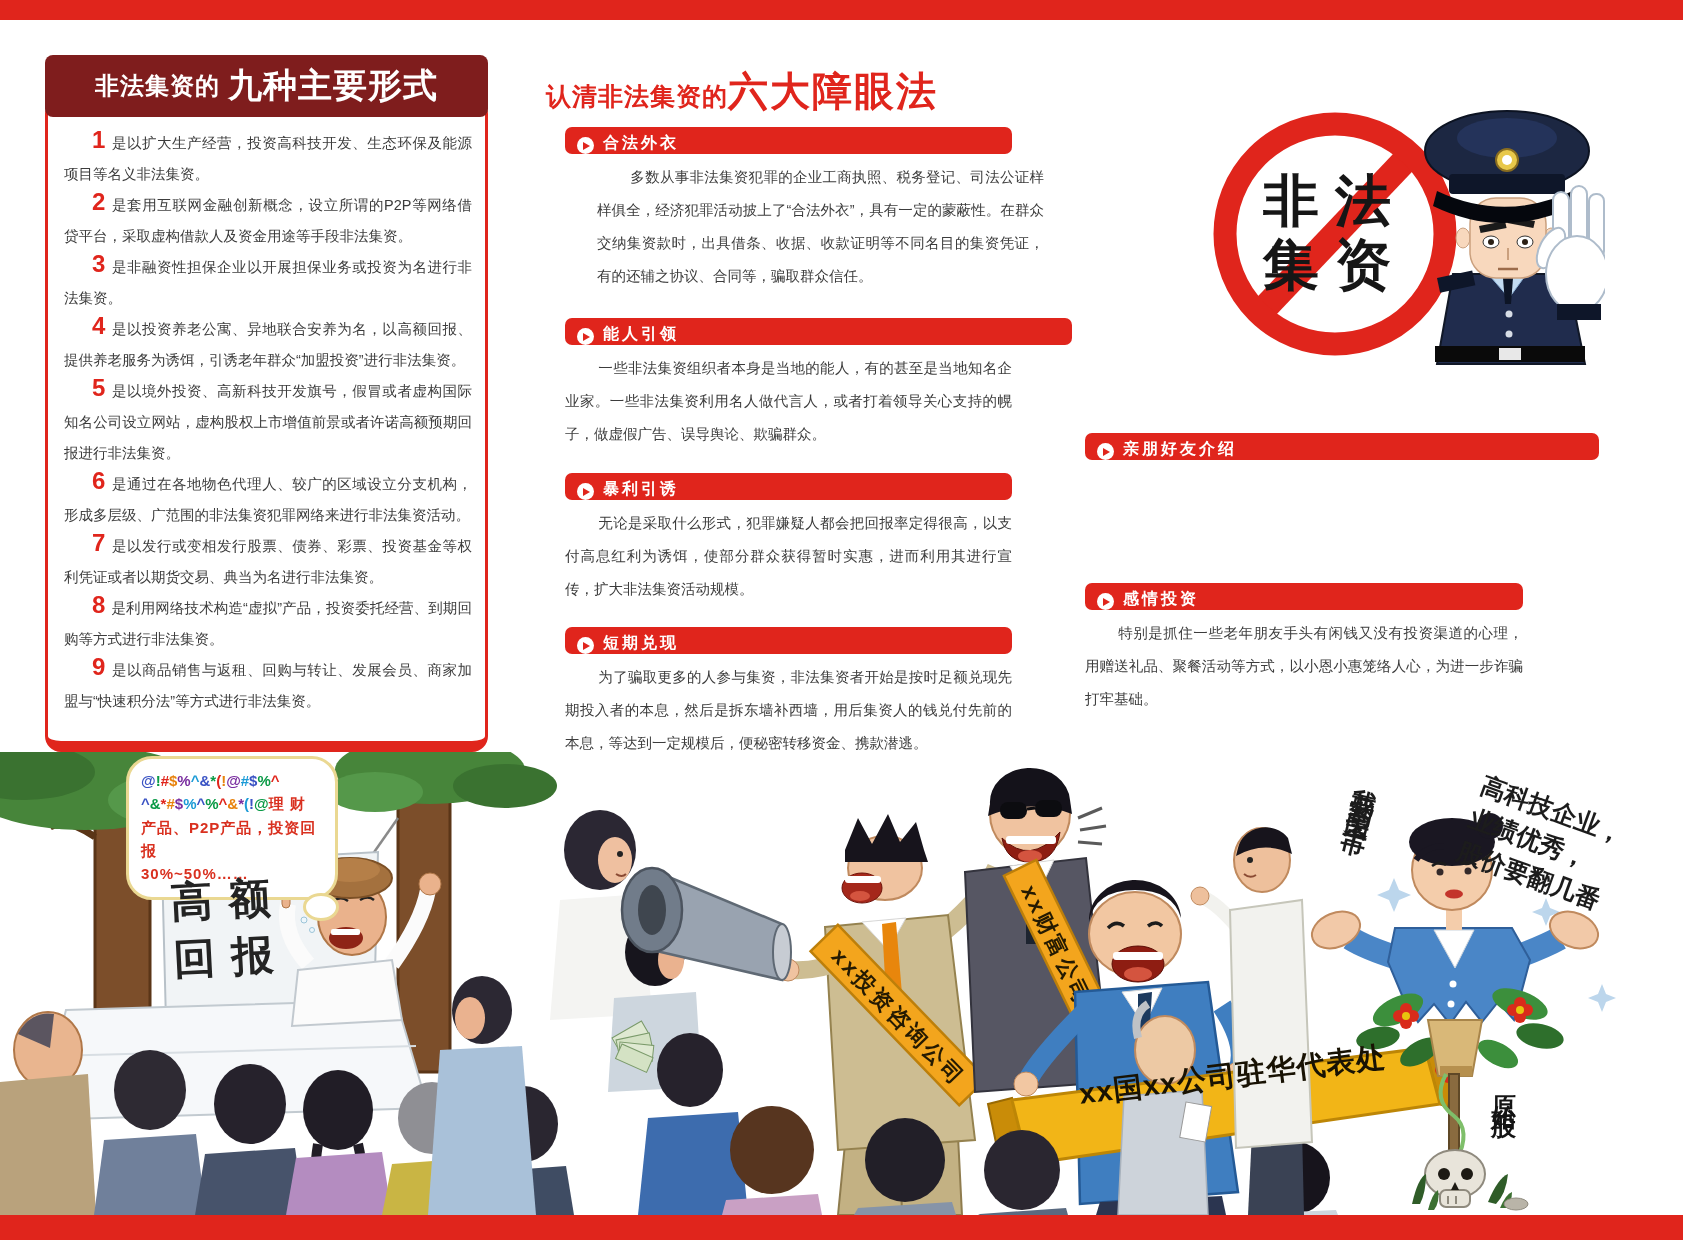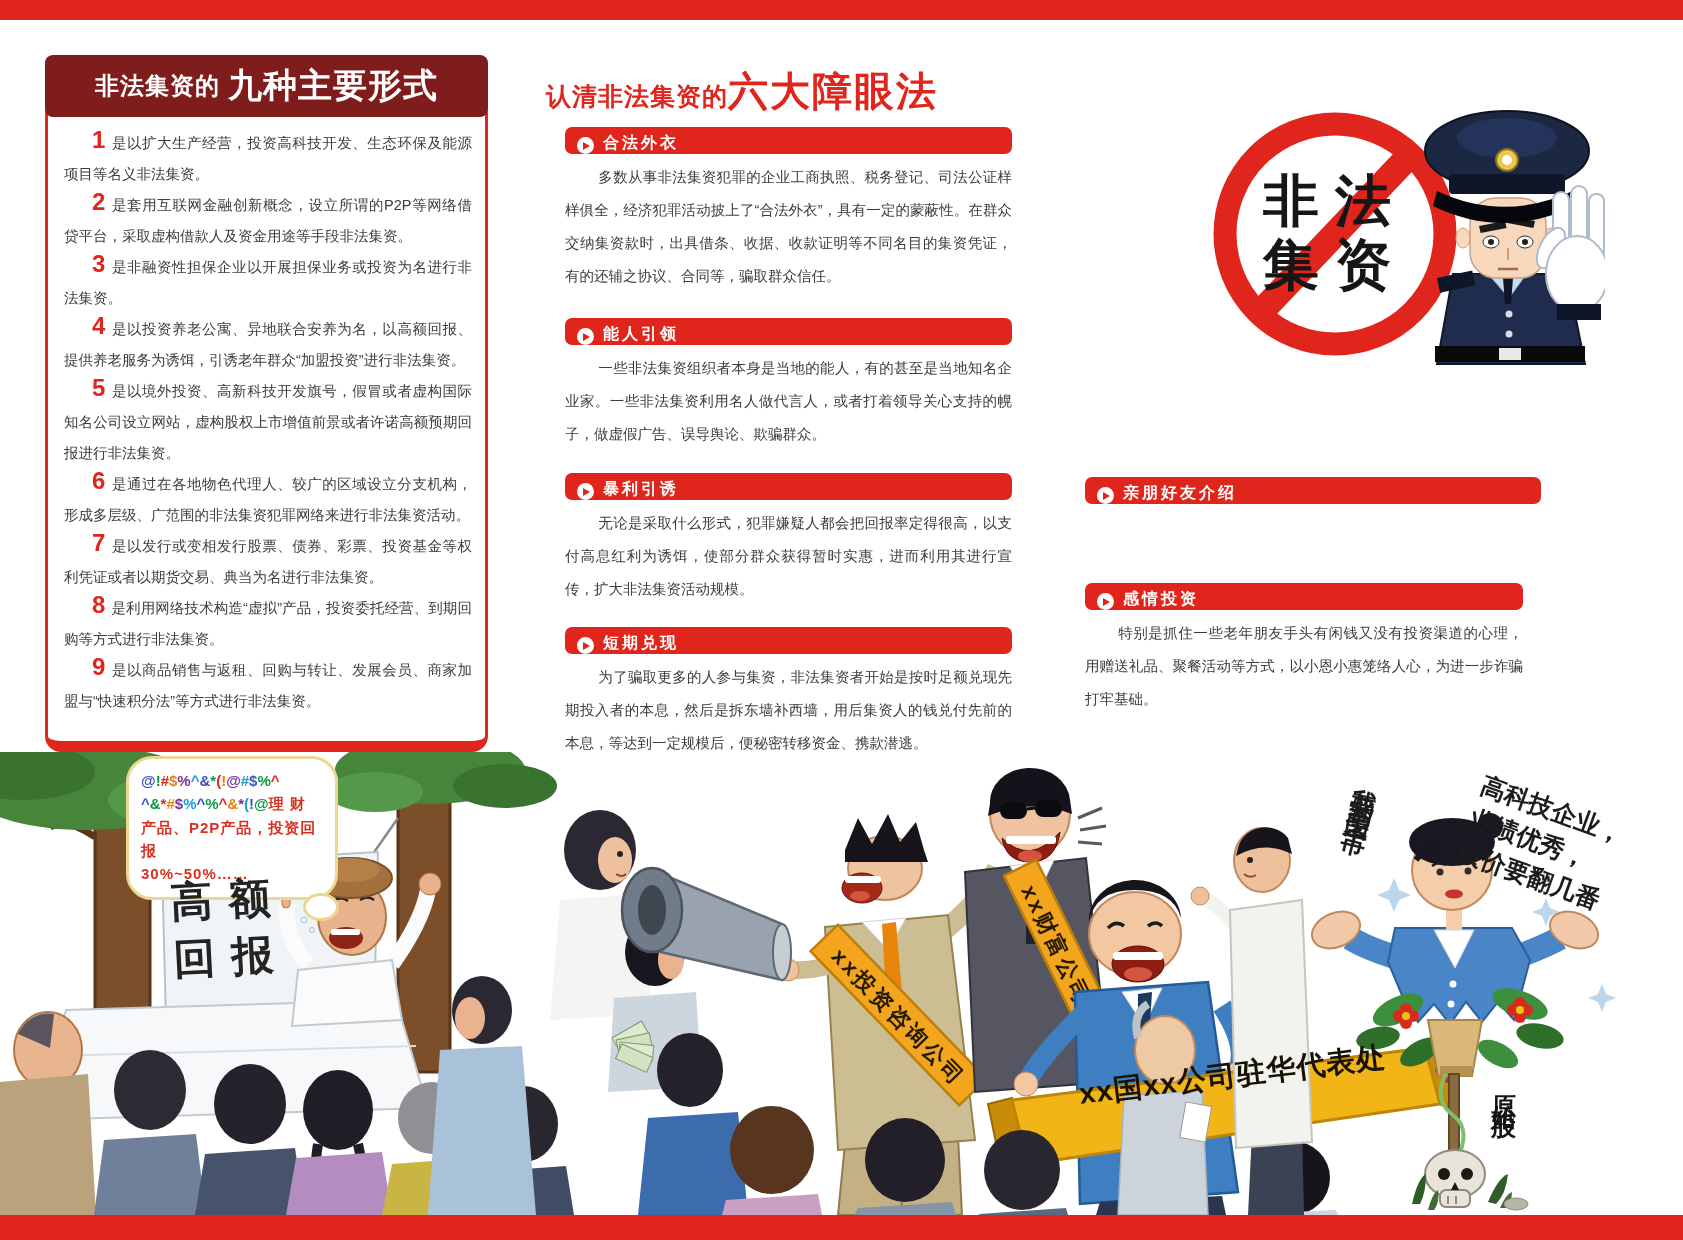--- a/index.html
+++ b/index.html
@@ -90,23 +90,23 @@
 
   <div class="mid-title">
     <span class="t-small">认清非法集资的</span>
     <span class="t-large">六大障眼法</span>
   </div>
 
   <div class="section-banner" style="left:565px;top:127px;width:447px;">
     <span class="play"></span>
     <span class="label">合法外衣</span>
   </div>
-  <div class="body-text" style="left:565px;top:161px;width:447px;">多数从事非法集资犯罪的企业工商执照、税务登记、司法公证样样俱全，经济犯罪活动披上了“合法外衣”，具有一定的蒙蔽性。在群众交纳集资款时，出具借条、收据、收款证明等不同名目的集资凭证，有的还辅之协议、合同等，骗取群众信任。</div>
-
-  <div class="section-banner" style="left:565px;top:318px;width:447px;">
+  <div class="body-text" style="left:597px;top:161px;width:447px;">多数从事非法集资犯罪的企业工商执照、税务登记、司法公证样样俱全，经济犯罪活动披上了“合法外衣”，具有一定的蒙蔽性。在群众交纳集资款时，出具借条、收据、收款证明等不同名目的集资凭证，有的还辅之协议、合同等，骗取群众信任。</div>
+
+  <div class="section-banner" style="left:565px;top:318px;width:507px;">
     <span class="play"></span>
     <span class="label">能人引领</span>
   </div>
   <div class="body-text" style="left:565px;top:352px;width:447px;">一些非法集资组织者本身是当地的能人，有的甚至是当地知名企业家。一些非法集资利用名人做代言人，或者打着领导关心支持的幌子，做虚假广告、误导舆论、欺骗群众。</div>
 
   <div class="section-banner" style="left:565px;top:473px;width:447px;">
     <span class="play"></span>
     <span class="label">暴利引诱</span>
   </div>
   <div class="body-text" style="left:565px;top:507px;width:447px;">无论是采取什么形式，犯罪嫌疑人都会把回报率定得很高，以支付高息红利为诱饵，使部分群众获得暂时实惠，进而利用其进行宣传，扩大非法集资活动规模。</div>
@@ -152,21 +152,21 @@
         <rect x="368" y="96" width="16" height="66" rx="8" fill="#fff" stroke="#aebccb" stroke-width="2"></rect>
         <rect x="386" y="90" width="16" height="72" rx="8" fill="#fff" stroke="#aebccb" stroke-width="2"></rect>
         <rect x="404" y="98" width="15" height="64" rx="7" fill="#fff" stroke="#aebccb" stroke-width="2"></rect>
         <ellipse cx="366" cy="152" rx="11" ry="22" fill="#fff" stroke="#aebccb" stroke-width="2" transform="rotate(28 366 152)"></ellipse>
         <ellipse cx="392" cy="178" rx="31" ry="38" fill="#fff" stroke="#aebccb" stroke-width="2"></ellipse>
         <rect x="372" y="208" width="44" height="16" fill="#0e1629"></rect>
       </g>
     </g>
   </svg>
 
-  <div class="section-banner" style="left:1085px;top:433px;width:456px;margin-top:44px;">
+  <div class="section-banner" style="left:1085px;top:433px;width:514px;">
     <span class="play"></span>
     <span class="label">亲朋好友介绍</span>
   </div>
 
   <div class="section-banner" style="left:1085px;top:583px;width:438px;">
     <span class="play"></span>
     <span class="label">感情投资</span>
   </div>
   <div class="body-text" style="left:1085px;top:617px;width:438px;">特别是抓住一些老年朋友手头有闲钱又没有投资渠道的心理，用赠送礼品、聚餐活动等方式，以小恩小惠笼络人心，为进一步诈骗打牢基础。</div>
 

